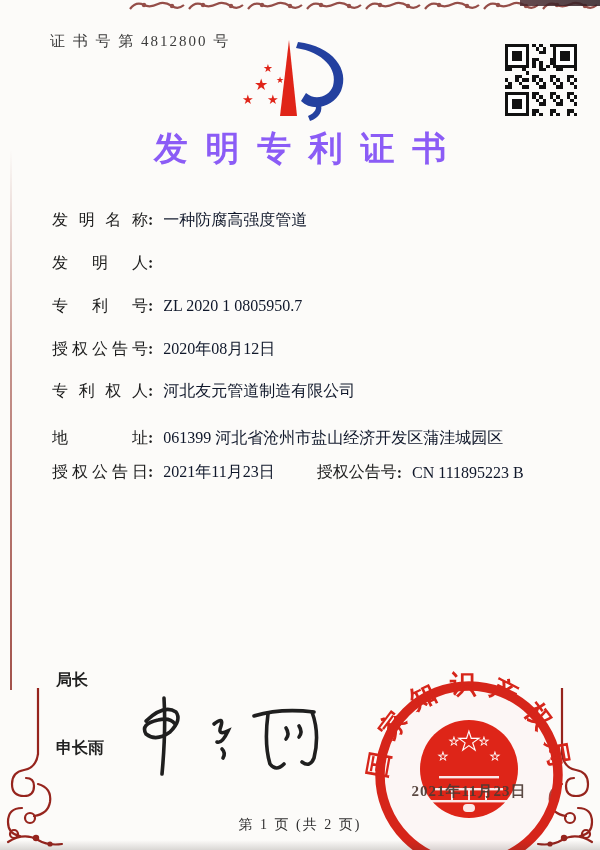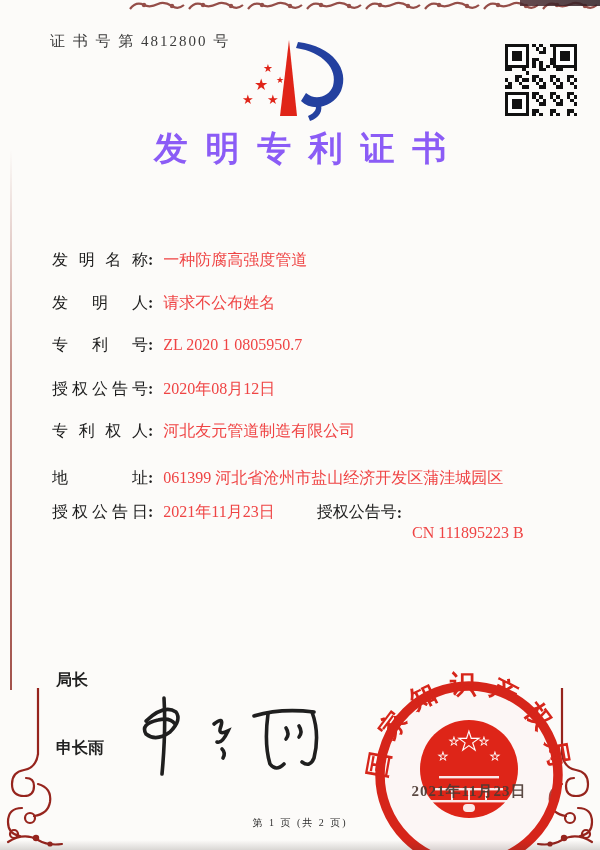--- a/index.html
+++ b/index.html
@@ -24,34 +24,34 @@
   .logo{position:absolute;left:236px;top:36px;}
   .qr{position:absolute;left:505px;top:44px;}
   .title{position:absolute;left:0;top:126px;width:100%;text-align:center;
     font-size:34px;font-weight:bold;letter-spacing:.52em;padding-left:.52em;
     box-sizing:border-box;color:#8b5cf6;}
   
   .field-row{position:absolute;left:52px;right:28px;display:flex;align-items:baseline;font-size:16px;}
   .f-label{display:inline-block;width:96px;font-weight:normal;color:#1c1c1c;
     text-align:justify;text-align-last:justify;}
   .f-colon{font-weight:bold;margin-right:10px;color:#1c1c1c;}
-  .f-value{color:#ef4444;margin-top:40px;}
+  .f-value{color:#0f172a;}
   .pair2{margin-left:42px;display:flex;align-items:center;}
   .pair2 .f-label{width:auto;text-align-last:auto;}
   
   .body-text{position:absolute;left:48px;top:497px;width:508px;font-size:13.5px;
     line-height:1.78;color:#1d1d1d;}
   .body-text p{margin:0;text-indent:2em;}
   
   .sig-title{position:absolute;left:56px;top:670px;font-size:16px;font-weight:bold;color:#222;}
   .sig-name{position:absolute;left:56px;top:738px;font-size:16px;font-weight:bold;color:#222;}
   .sig-hand{position:absolute;left:118px;top:686px;}
   .seal{position:absolute;left:362px;top:668px;}
   .footer{position:absolute;left:0;top:816px;width:100%;text-align:center;
-    font-size:10px;letter-spacing:2px;color:#2f2f2f;}
+    font-size:14px;letter-spacing:2px;color:#2f2f2f;}
 </style>
 </head>
 <body>
 
 <div class="page">
 
   <svg class="top-band" width="472" height="14" viewBox="0 0 472 14">
     <defs>
       <g id="tb">
         <path d="M2,9 Q8,1 16,5 Q22,8 30,4 Q36,1 44,6 Q50,10 56,5" fill="none" stroke="#7c241e" stroke-width="2.2"></path>
@@ -221,21 +221,20 @@
   <div class="title">发明专利证书</div>
 
   <div class="field-row" style="top:210px">
     <span class="f-label">发明名称</span>
       <span class="f-colon">:</span>
     <span class="f-value">一种防腐高强度管道</span>
   </div>
   <div class="field-row" style="top:253px">
     <span class="f-label">发明人</span>
       <span class="f-colon">:</span>
-    <span class="f-value">请求不公布姓名</span>
   </div>
   <div class="field-row" style="top:296px">
     <span class="f-label">专利号</span>
       <span class="f-colon">:</span>
     <span class="f-value">ZL 2020 1 0805950.7</span>
   </div>
   <div class="field-row" style="top:339px">
     <span class="f-label">授权公告号</span>
       <span class="f-colon">:</span>
     <span class="f-value">2020年08月12日</span>

